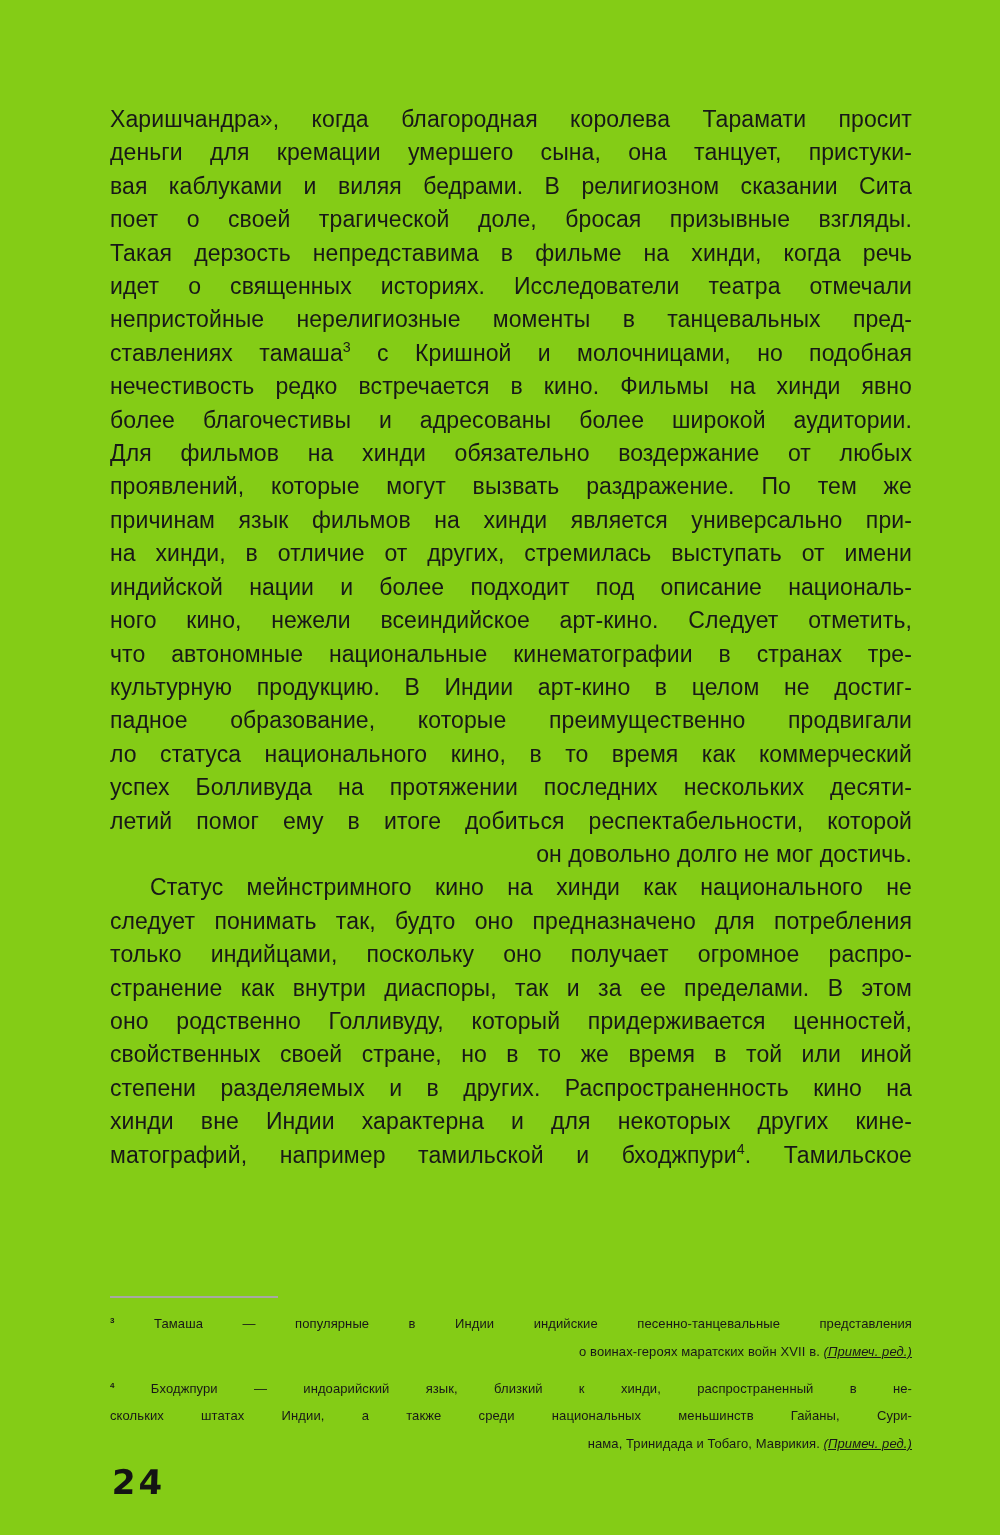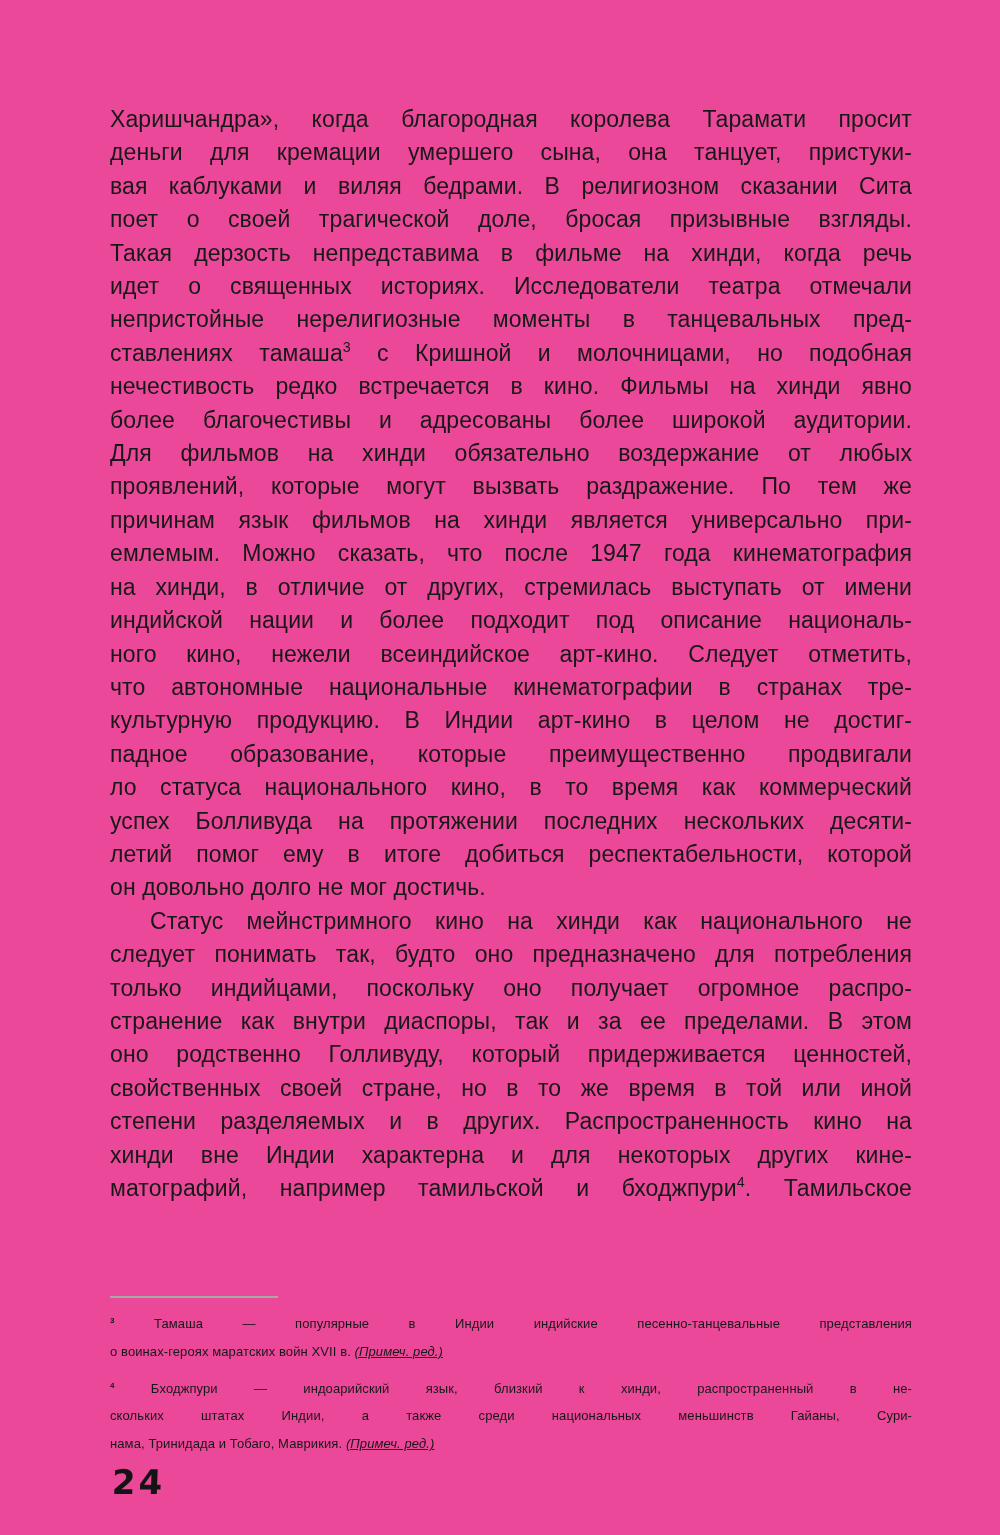--- a/index.html
+++ b/index.html
@@ -4,36 +4,37 @@
 <style>
   html, body {
     margin: 0;
     padding: 0;
     background: #fdfdfb;
   }
   .page {
     position: relative;
     width: 1000px;
     height: 1535px;
-    background: #ec4899;
+    background: #84cc16;
     font-family: "Liberation Sans", sans-serif;
     color: #181818;
     overflow: hidden;
   }
   .text-block {
     position: absolute;
     left: 110px;
     top: 103px;
     width: 802px;
   }
   .line {
     font-size: 23px;
     line-height: 33.4px;
     letter-spacing: 0.1px;
     white-space: normal;
+    text-align: right;
   }
   .line.just {
     text-align: justify;
     text-align-last: justify;
   }
   .line.indent {
     text-indent: 40px;
   }
   .footnotes-block {
     position: absolute;
@@ -87,21 +88,20 @@
         <div class="line just">поет о своей трагической доле, бросая призывные взгляды.</div>
         <div class="line just">Такая дерзость непредставима в фильме на хинди, когда речь</div>
         <div class="line just">идет о священных историях. Исследователи театра отмечали</div>
         <div class="line just">непристойные нерелигиозные моменты в танцевальных пред-</div>
         <div class="line just"><span class="">ставлениях тамаша</span><span class="sup ">3</span><span class=""> с Кришной и молочницами, но подобная</span></div>
         <div class="line just">нечестивость редко встречается в кино. Фильмы на хинди явно</div>
         <div class="line just">более благочестивы и адресованы более широкой аудитории.</div>
         <div class="line just">Для фильмов на хинди обязательно воздержание от любых</div>
         <div class="line just">проявлений, которые могут вызвать раздражение. По тем же</div>
         <div class="line just">причинам язык фильмов на хинди является универсально при-</div>
-        <div class="line just">емлемым. Можно сказать, что после 1947 года кинематография</div>
         <div class="line just">на хинди, в отличие от других, стремилась выступать от имени</div>
         <div class="line just">индийской нации и более подходит под описание националь-</div>
         <div class="line just">ного кино, нежели всеиндийское арт-кино. Следует отметить,</div>
         <div class="line just">что автономные национальные кинематографии в странах тре-</div>
         <div class="line just">культурную продукцию. В Индии арт-кино в целом не достиг-</div>
         <div class="line just">падное образование, которые преимущественно продвигали</div>
         <div class="line just">ло статуса национального кино, в то время как коммерческий</div>
         <div class="line just">успех Болливуда на протяжении последних нескольких десяти-</div>
         <div class="line just">летий помог ему в итоге добиться респектабельности, которой</div>
         <div class="line">он довольно долго не мог достичь.</div>

